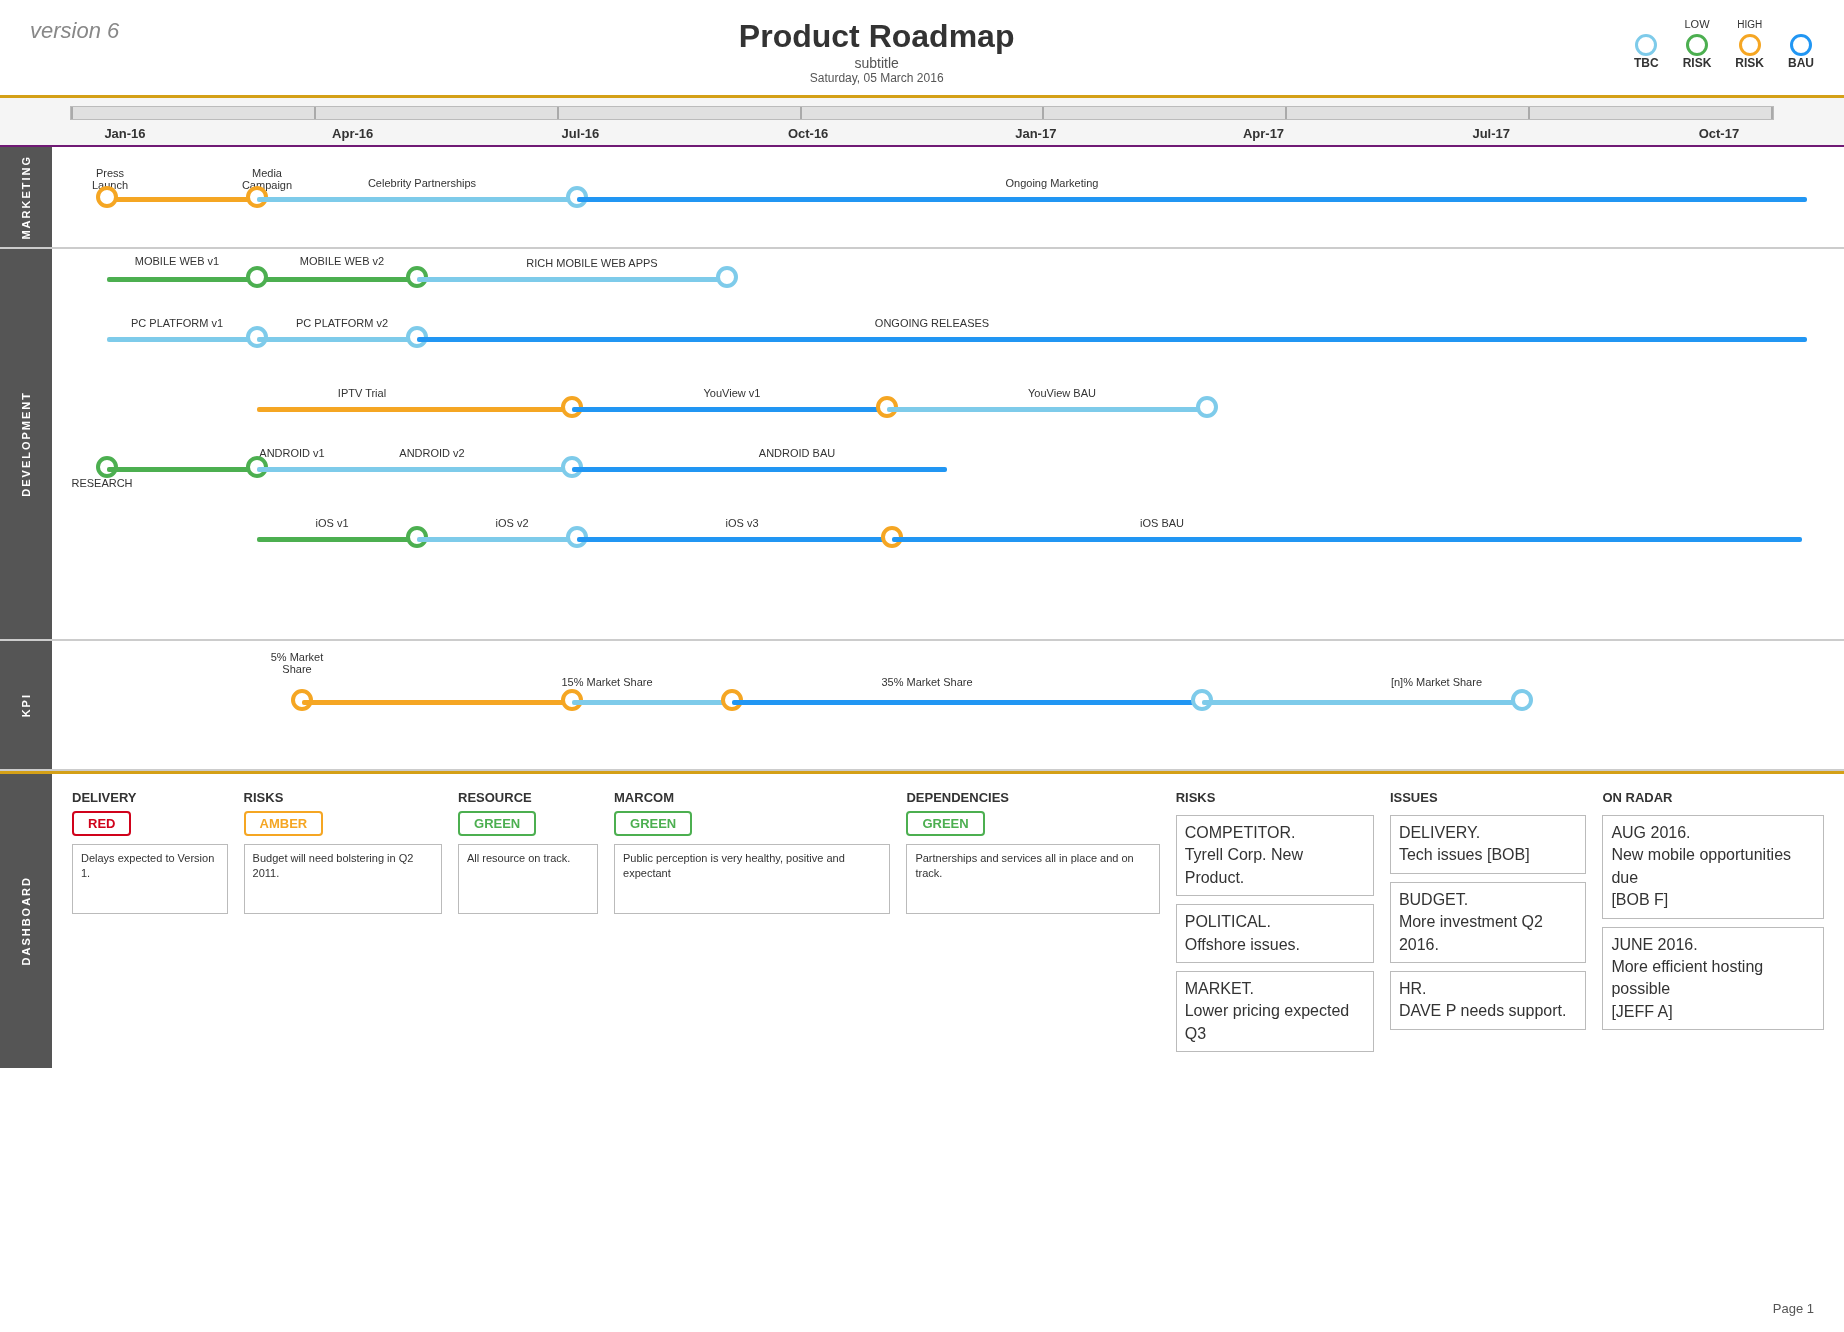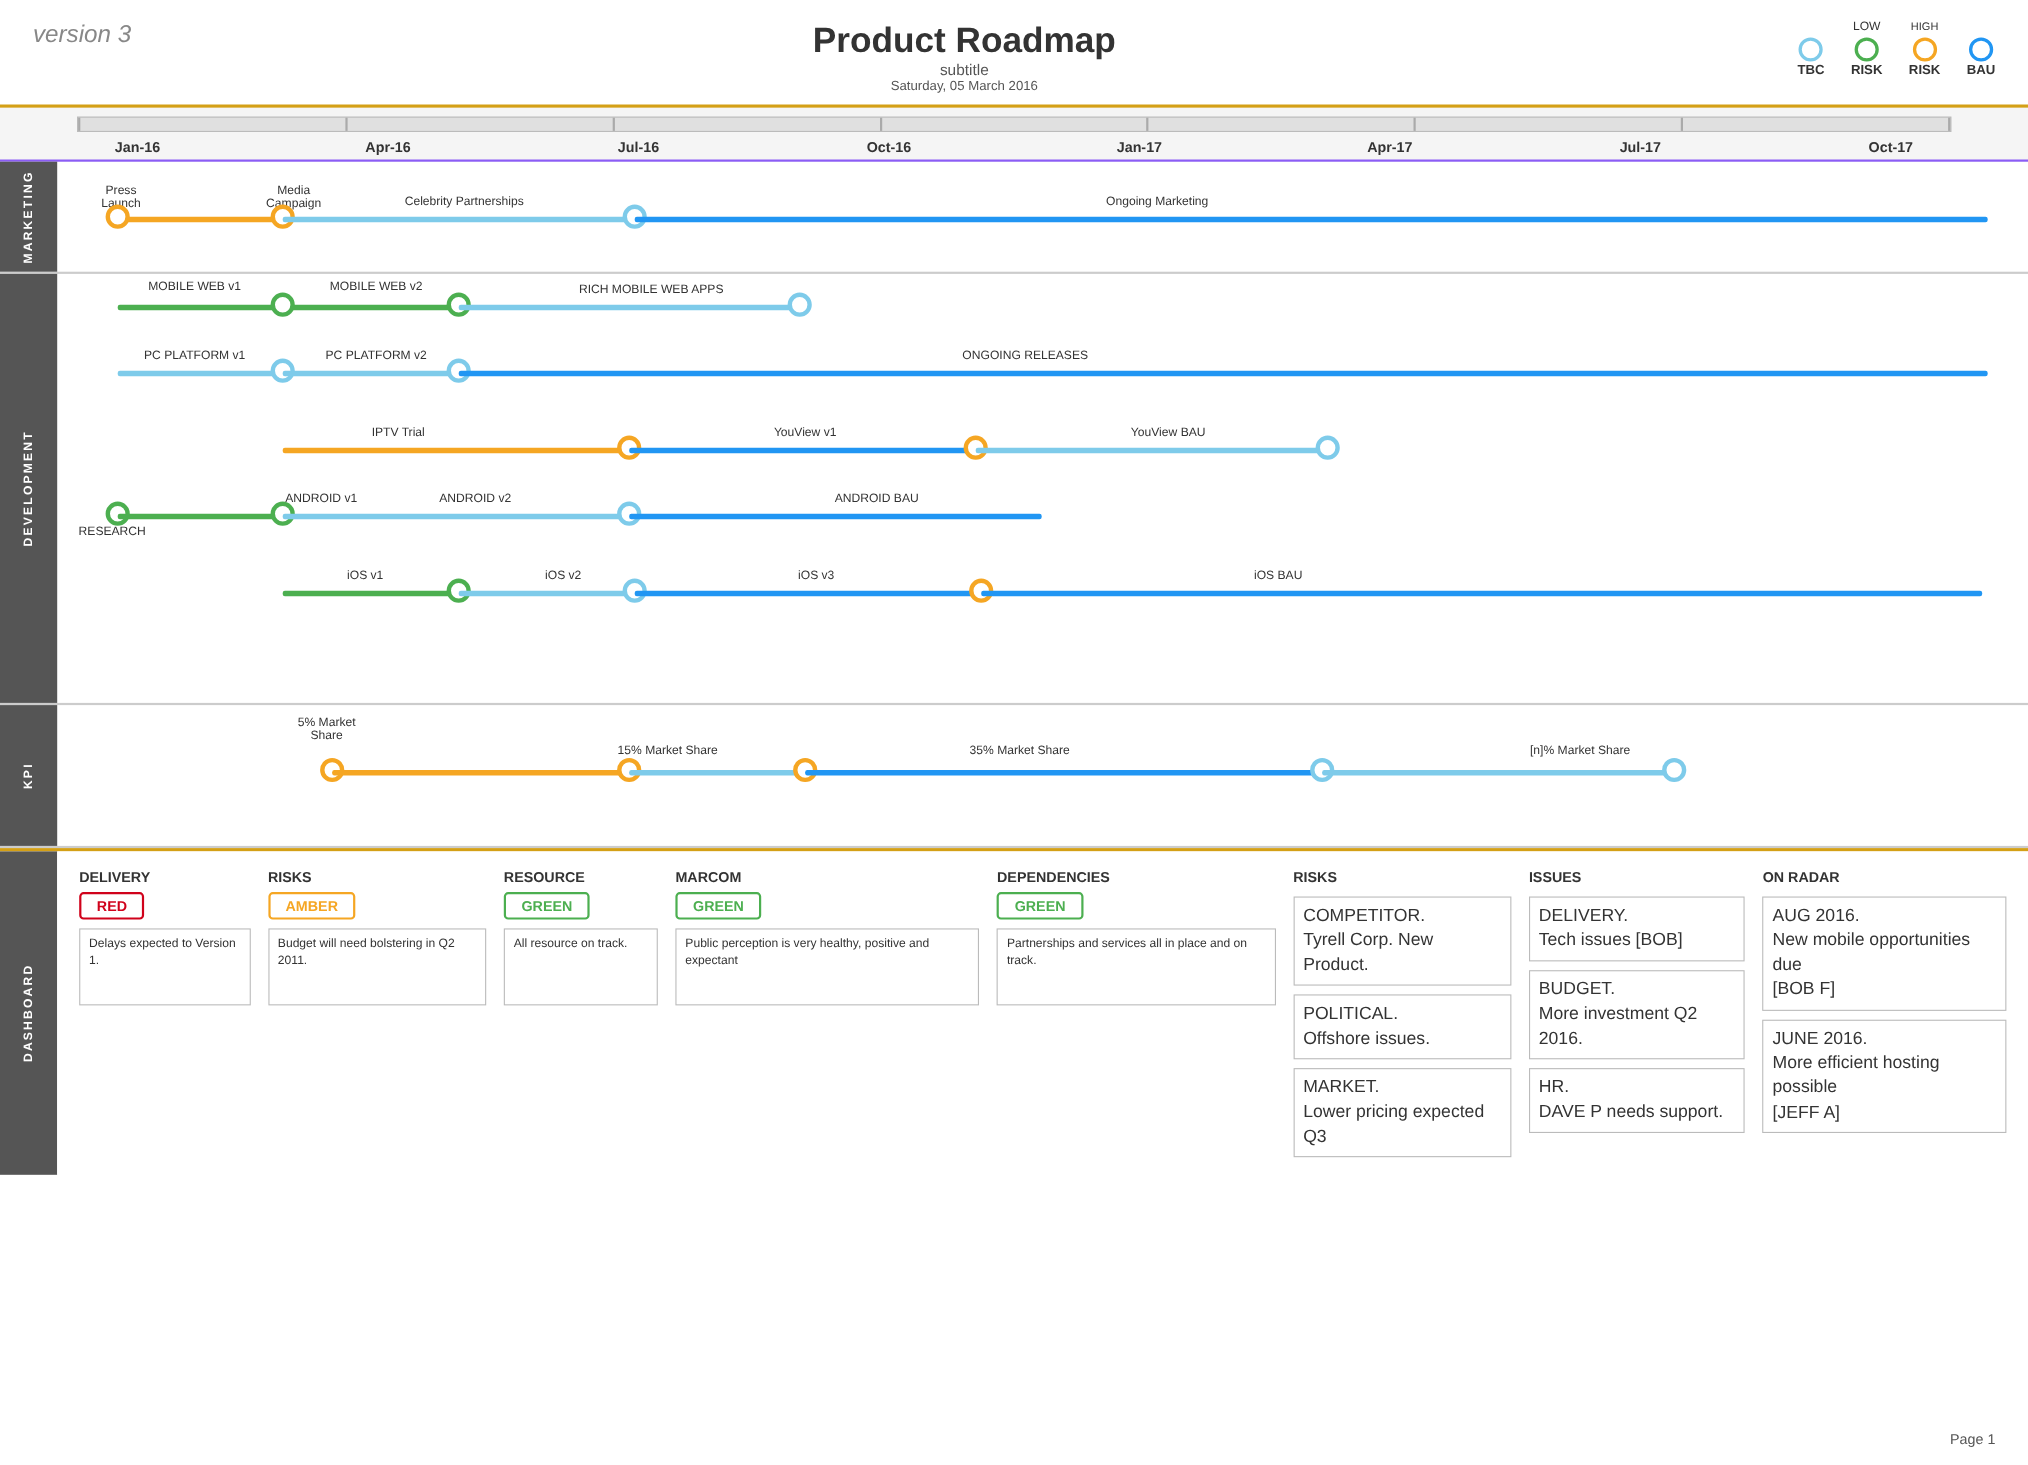--- a/index.html
+++ b/index.html
@@ -58,21 +58,21 @@
       width: 22px;
       height: 22px;
       border-radius: 50%;
       border: 3px solid;
       background: white;
       margin-top: 4px;
     }
 
     
     .timeline-section {
-      border-bottom: 2px solid #8b5cf6;
+      border-bottom: 2px solid #701a75;
       padding: 8px 70px 4px 70px;
       background: #f5f5f5;
     }
     .timeline-bar {
       height: 14px;
       background: #e0e0e0;
       border: 1px solid #bbb;
       position: relative;
       margin-bottom: 6px;
     }
@@ -231,21 +231,21 @@
     }
 
     .kpi-section .roadmap-label {
       font-size: 11px;
     }
   </style>
 </head>
 <body>
 
 <div class="header">
-  <div class="version-label">version 3</div>
+  <div class="version-label">version 6</div>
   <div class="title-block">
     <div class="main-title">Product Roadmap</div>
     <div class="subtitle">subtitle</div>
     <div class="date-label">Saturday, 05 March 2016</div>
   </div>
   <div class="legend">
     <div class="legend-item">
       <span style="font-size:11px;"></span>
       <div class="legend-circle" style="border-color:#7ecbea;"></div>
       <span style="font-size:12px;font-weight:bold;">TBC</span>

